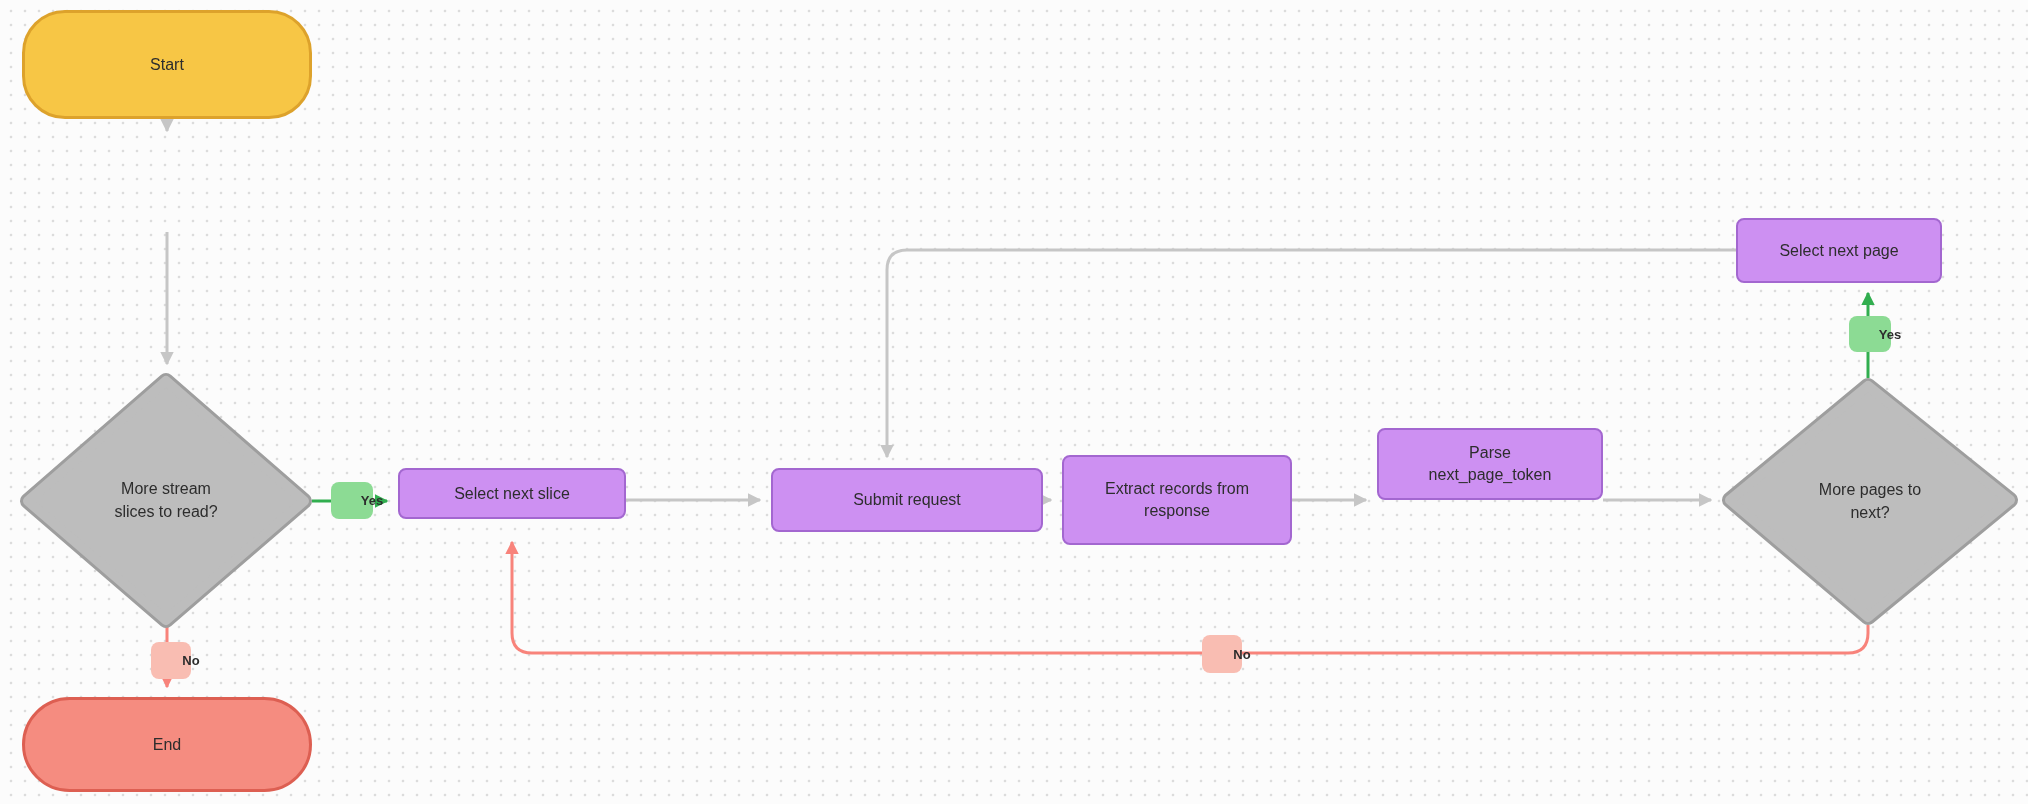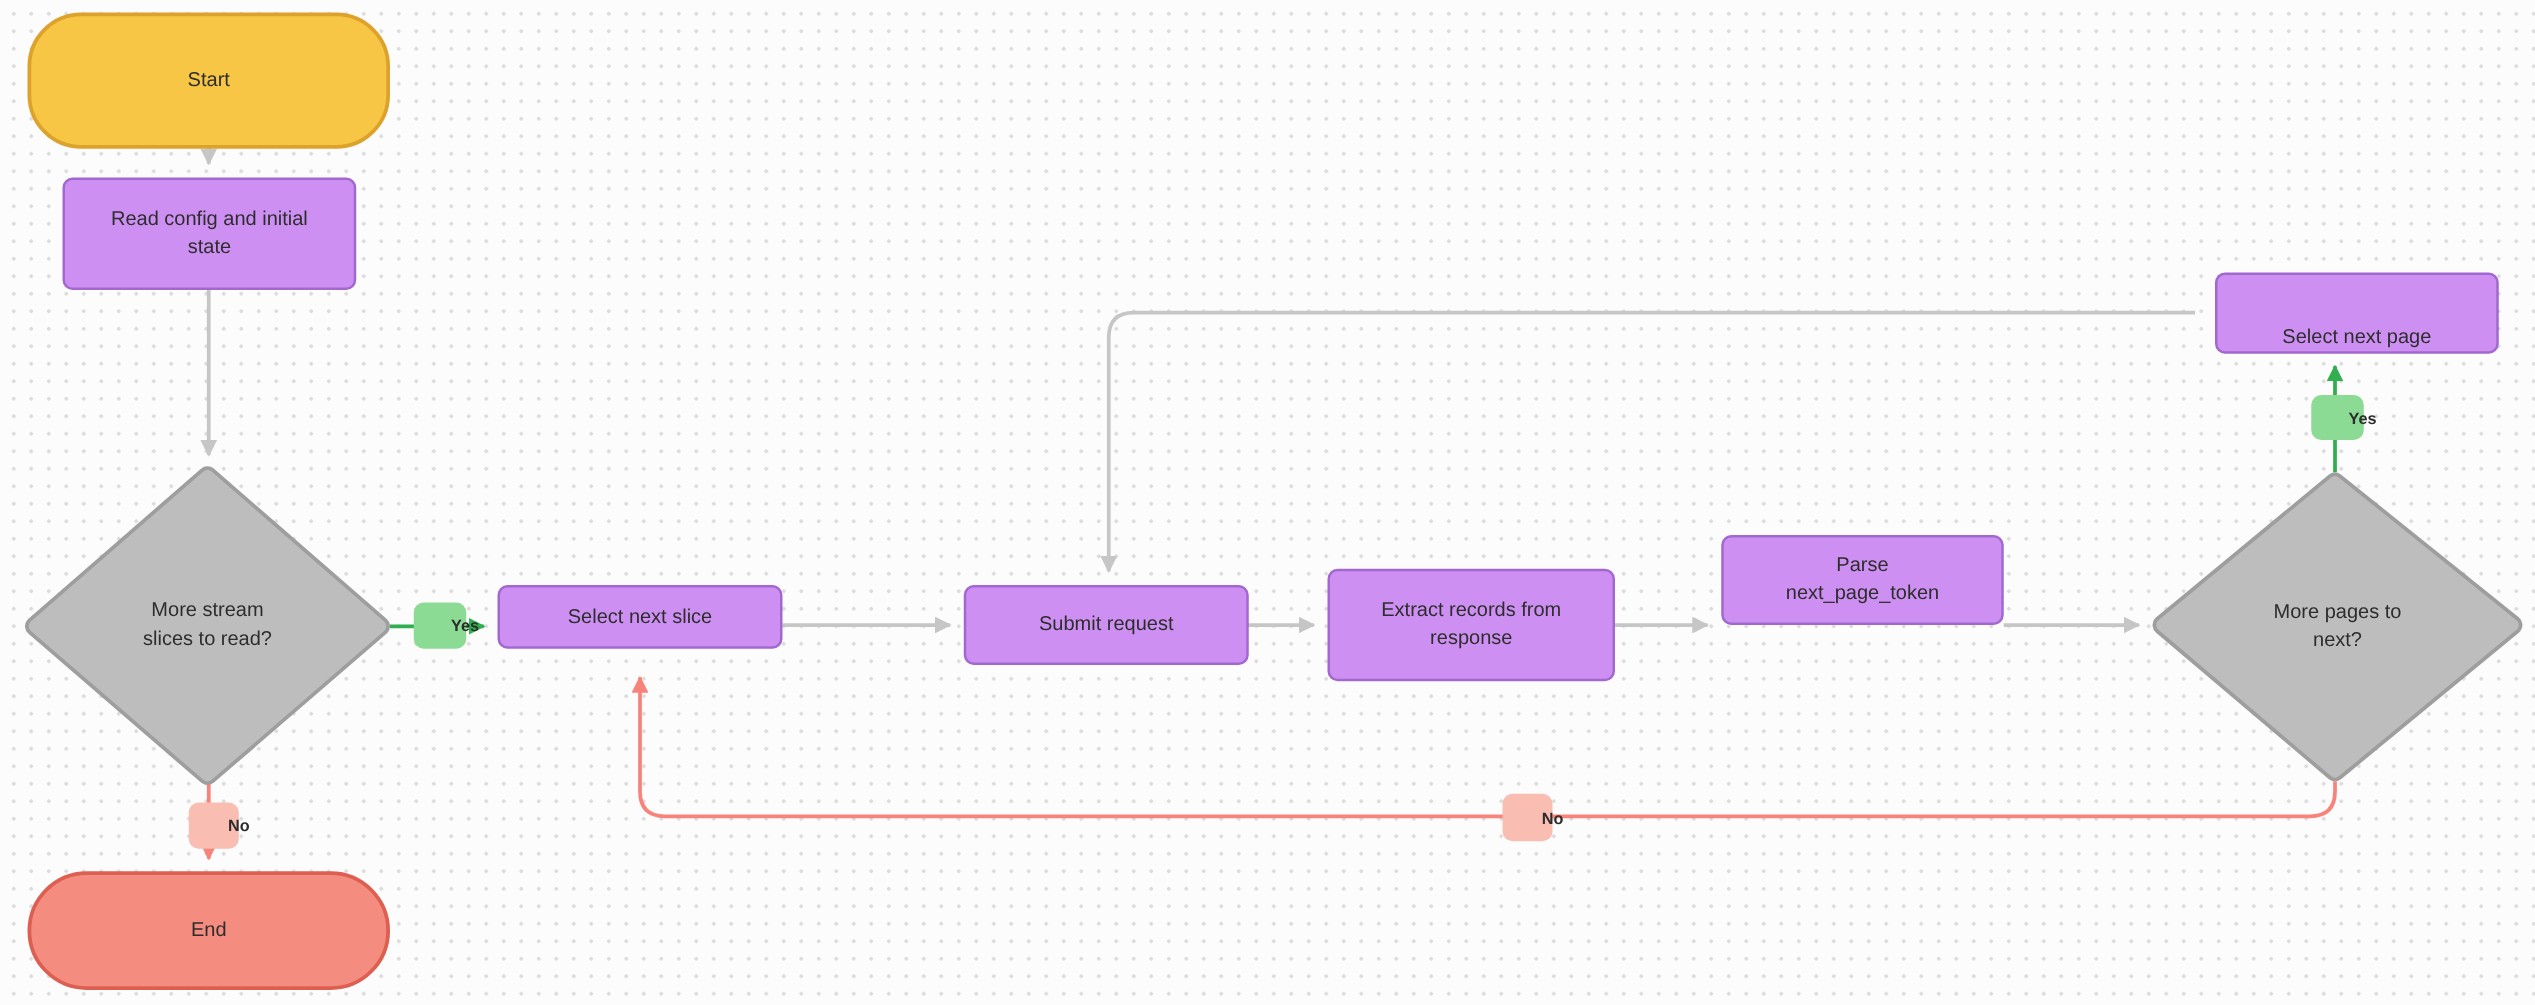--- a/index.html
+++ b/index.html
@@ -114,54 +114,50 @@
     <g>
       <polygon class="d-border" points="1868,386 2010,500 1868,617 1730,500"></polygon>
       <polygon class="d-fill" points="1868,386 2010,500 1868,617 1730,500"></polygon>
     </g>
   </svg>
 
   <div class="node terminal-start" style="left:22px;top:10px;width:290px;height:109px;">
     <span>Start</span>
   </div>
 
-  <div class="node process" style="left:50px;top:142px;width:235px;height:90px;">
-    <span>Read config and initial
-state</span>
-  </div>
 
   <div class="decision-label" style="left:20px;top:373px;width:292px;height:255px;">
     <span>More stream
 slices to read?</span>
   </div>
 
   <div class="node process" style="left:398px;top:468px;width:228px;height:51px;">
     <span>Select next slice</span>
   </div>
 
-  <div class="node process" style="left:771px;top:468px;width:228px;height:64px;">
+  <div class="node process" style="left:771px;top:468px;width:272px;height:64px;">
     <span>Submit request</span>
   </div>
 
   <div class="node process" style="left:1062px;top:455px;width:230px;height:90px;">
     <span>Extract records from
 response</span>
   </div>
 
   <div class="node process" style="left:1377px;top:428px;width:226px;height:72px;">
     <span>Parse
 next_page_token</span>
   </div>
 
   <div class="decision-label" style="left:1722px;top:378px;width:296px;height:247px;">
     <span>More pages to
 next?</span>
   </div>
 
-  <div class="node process" style="left:1772px;top:218px;width:227px;height:65px;align-items:flex-end;">
+  <div class="node process" style="left:1736px;top:218px;width:206px;height:65px;">
     <span>Select next page</span>
   </div>
 
   <div class="node terminal-end" style="left:22px;top:697px;width:290px;height:95px;">
     <span>End</span>
   </div>
 
   <div class="badge badge-yes" style="left:331px;top:482px;width:42px;height:37px;">Yes</div>
 
   <div class="badge badge-no" style="left:151px;top:642px;width:35px;height:37px;">No</div>

